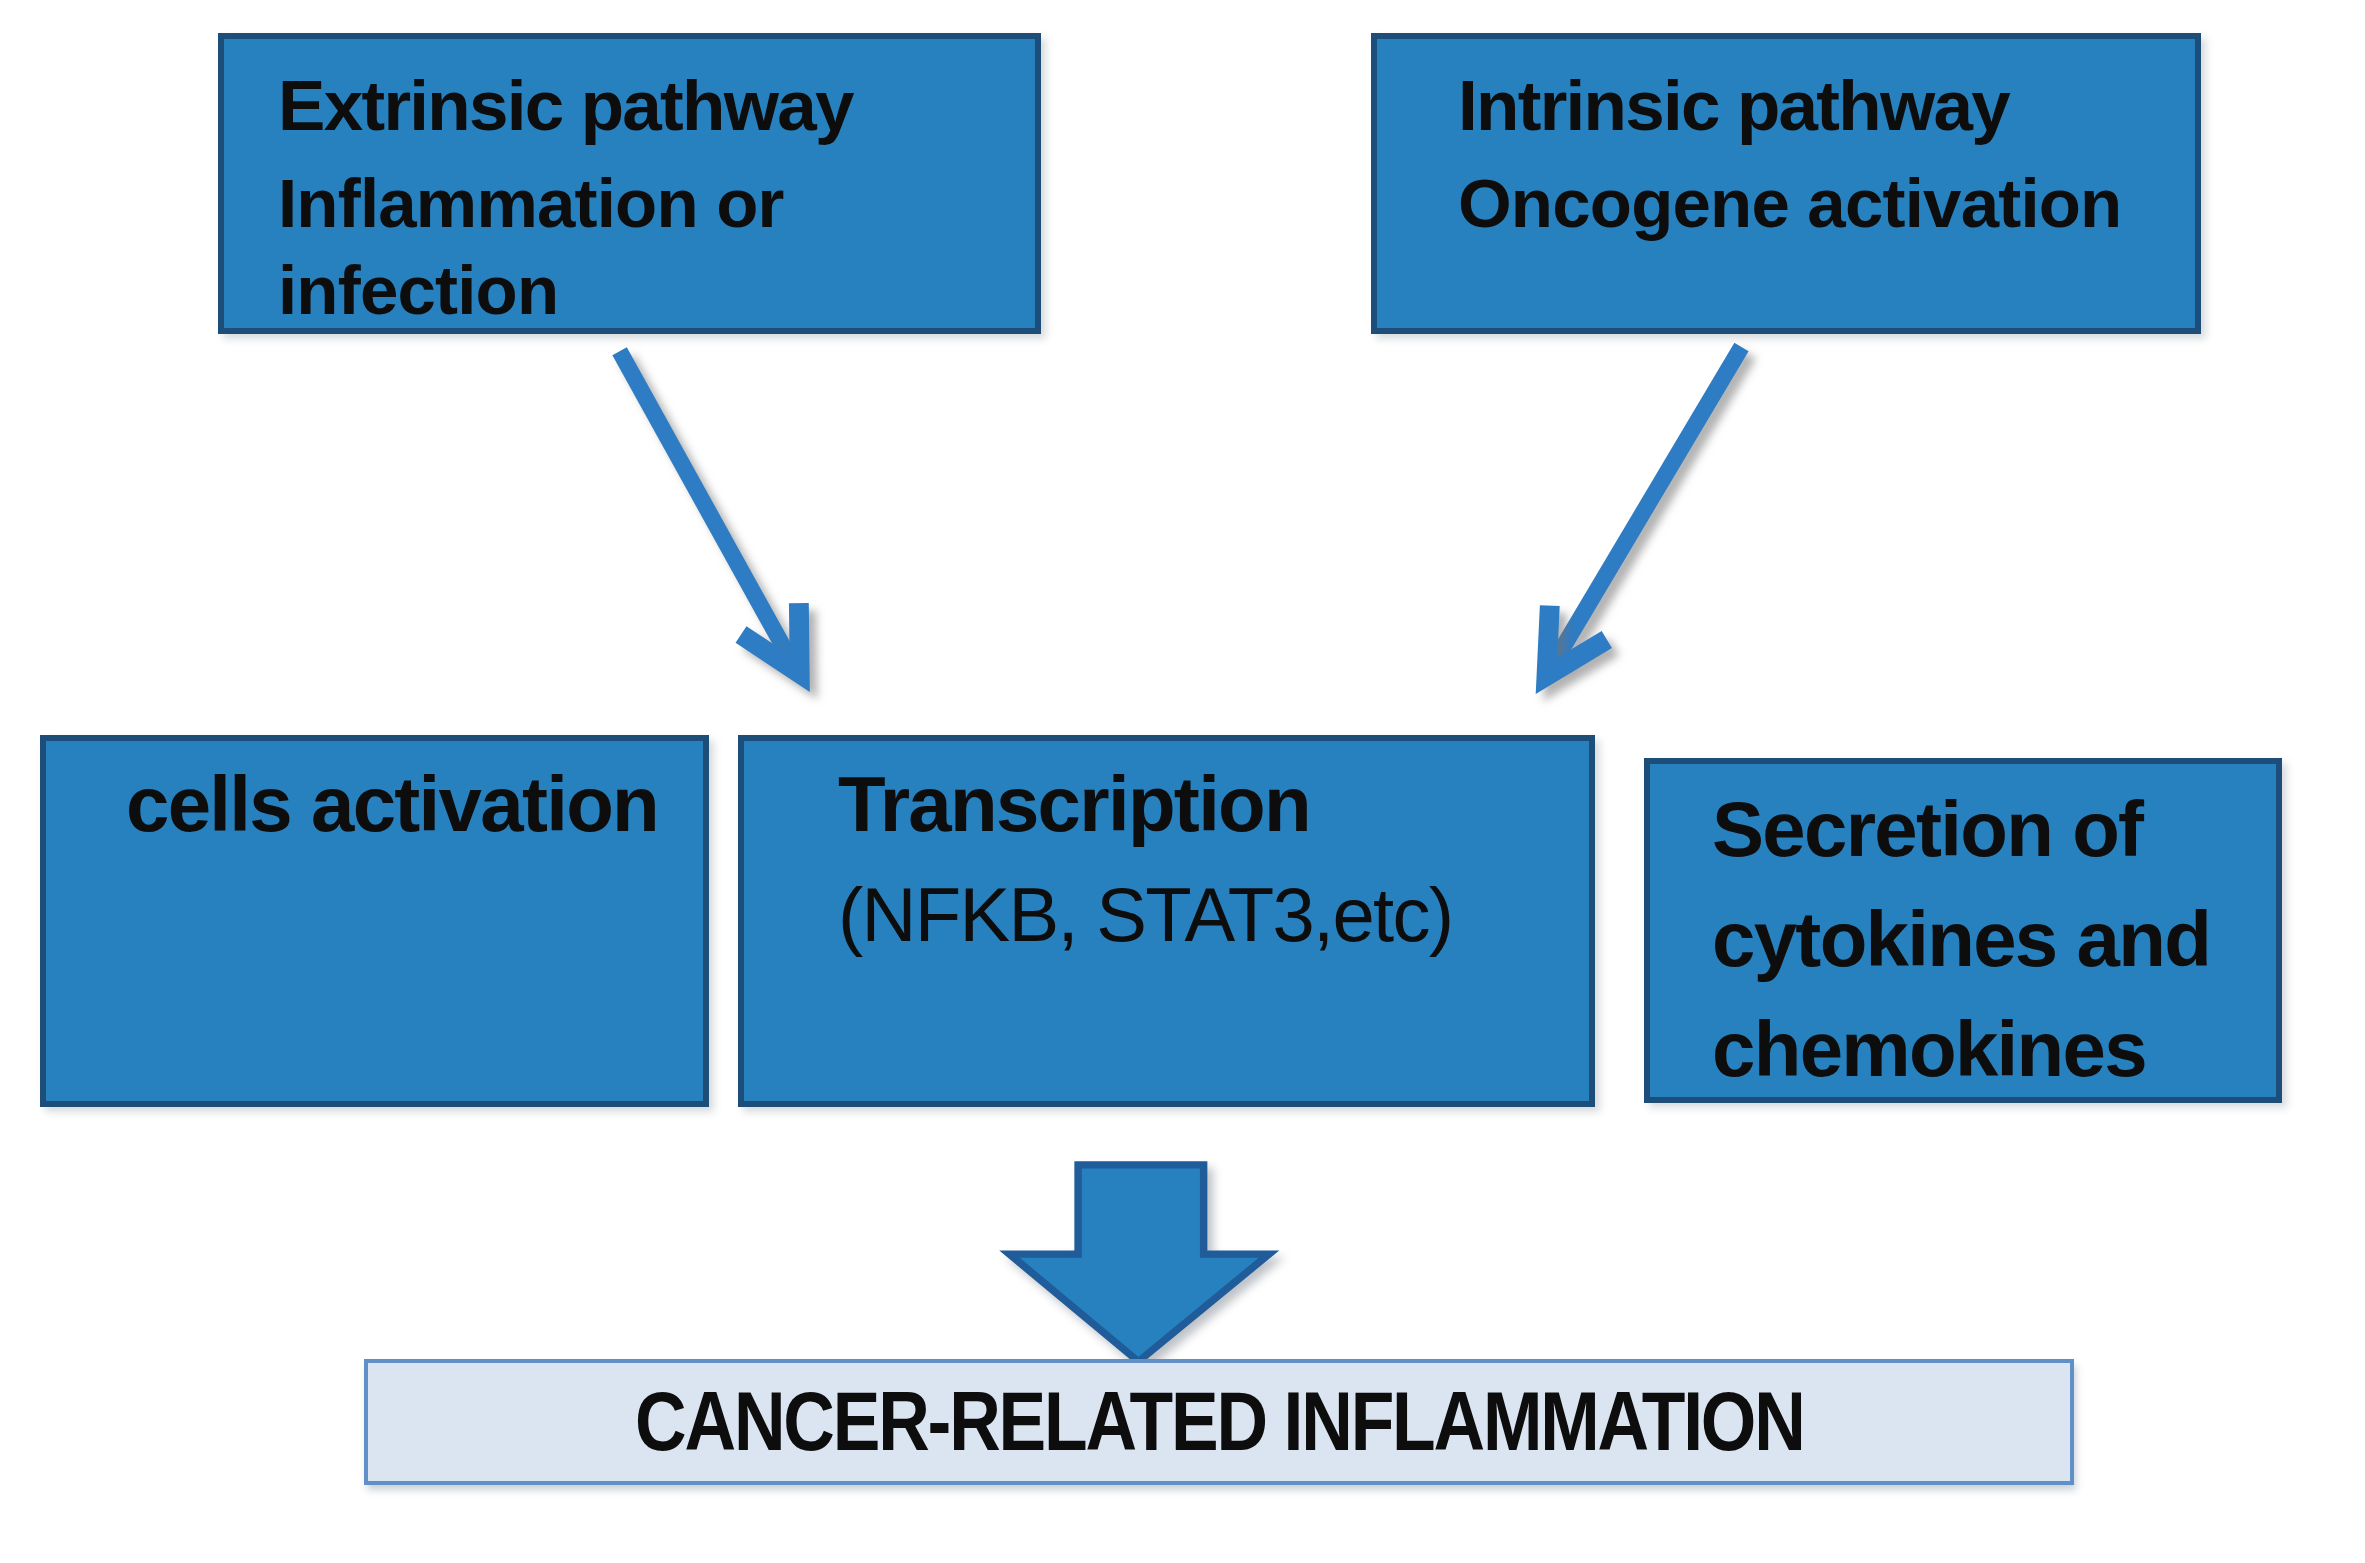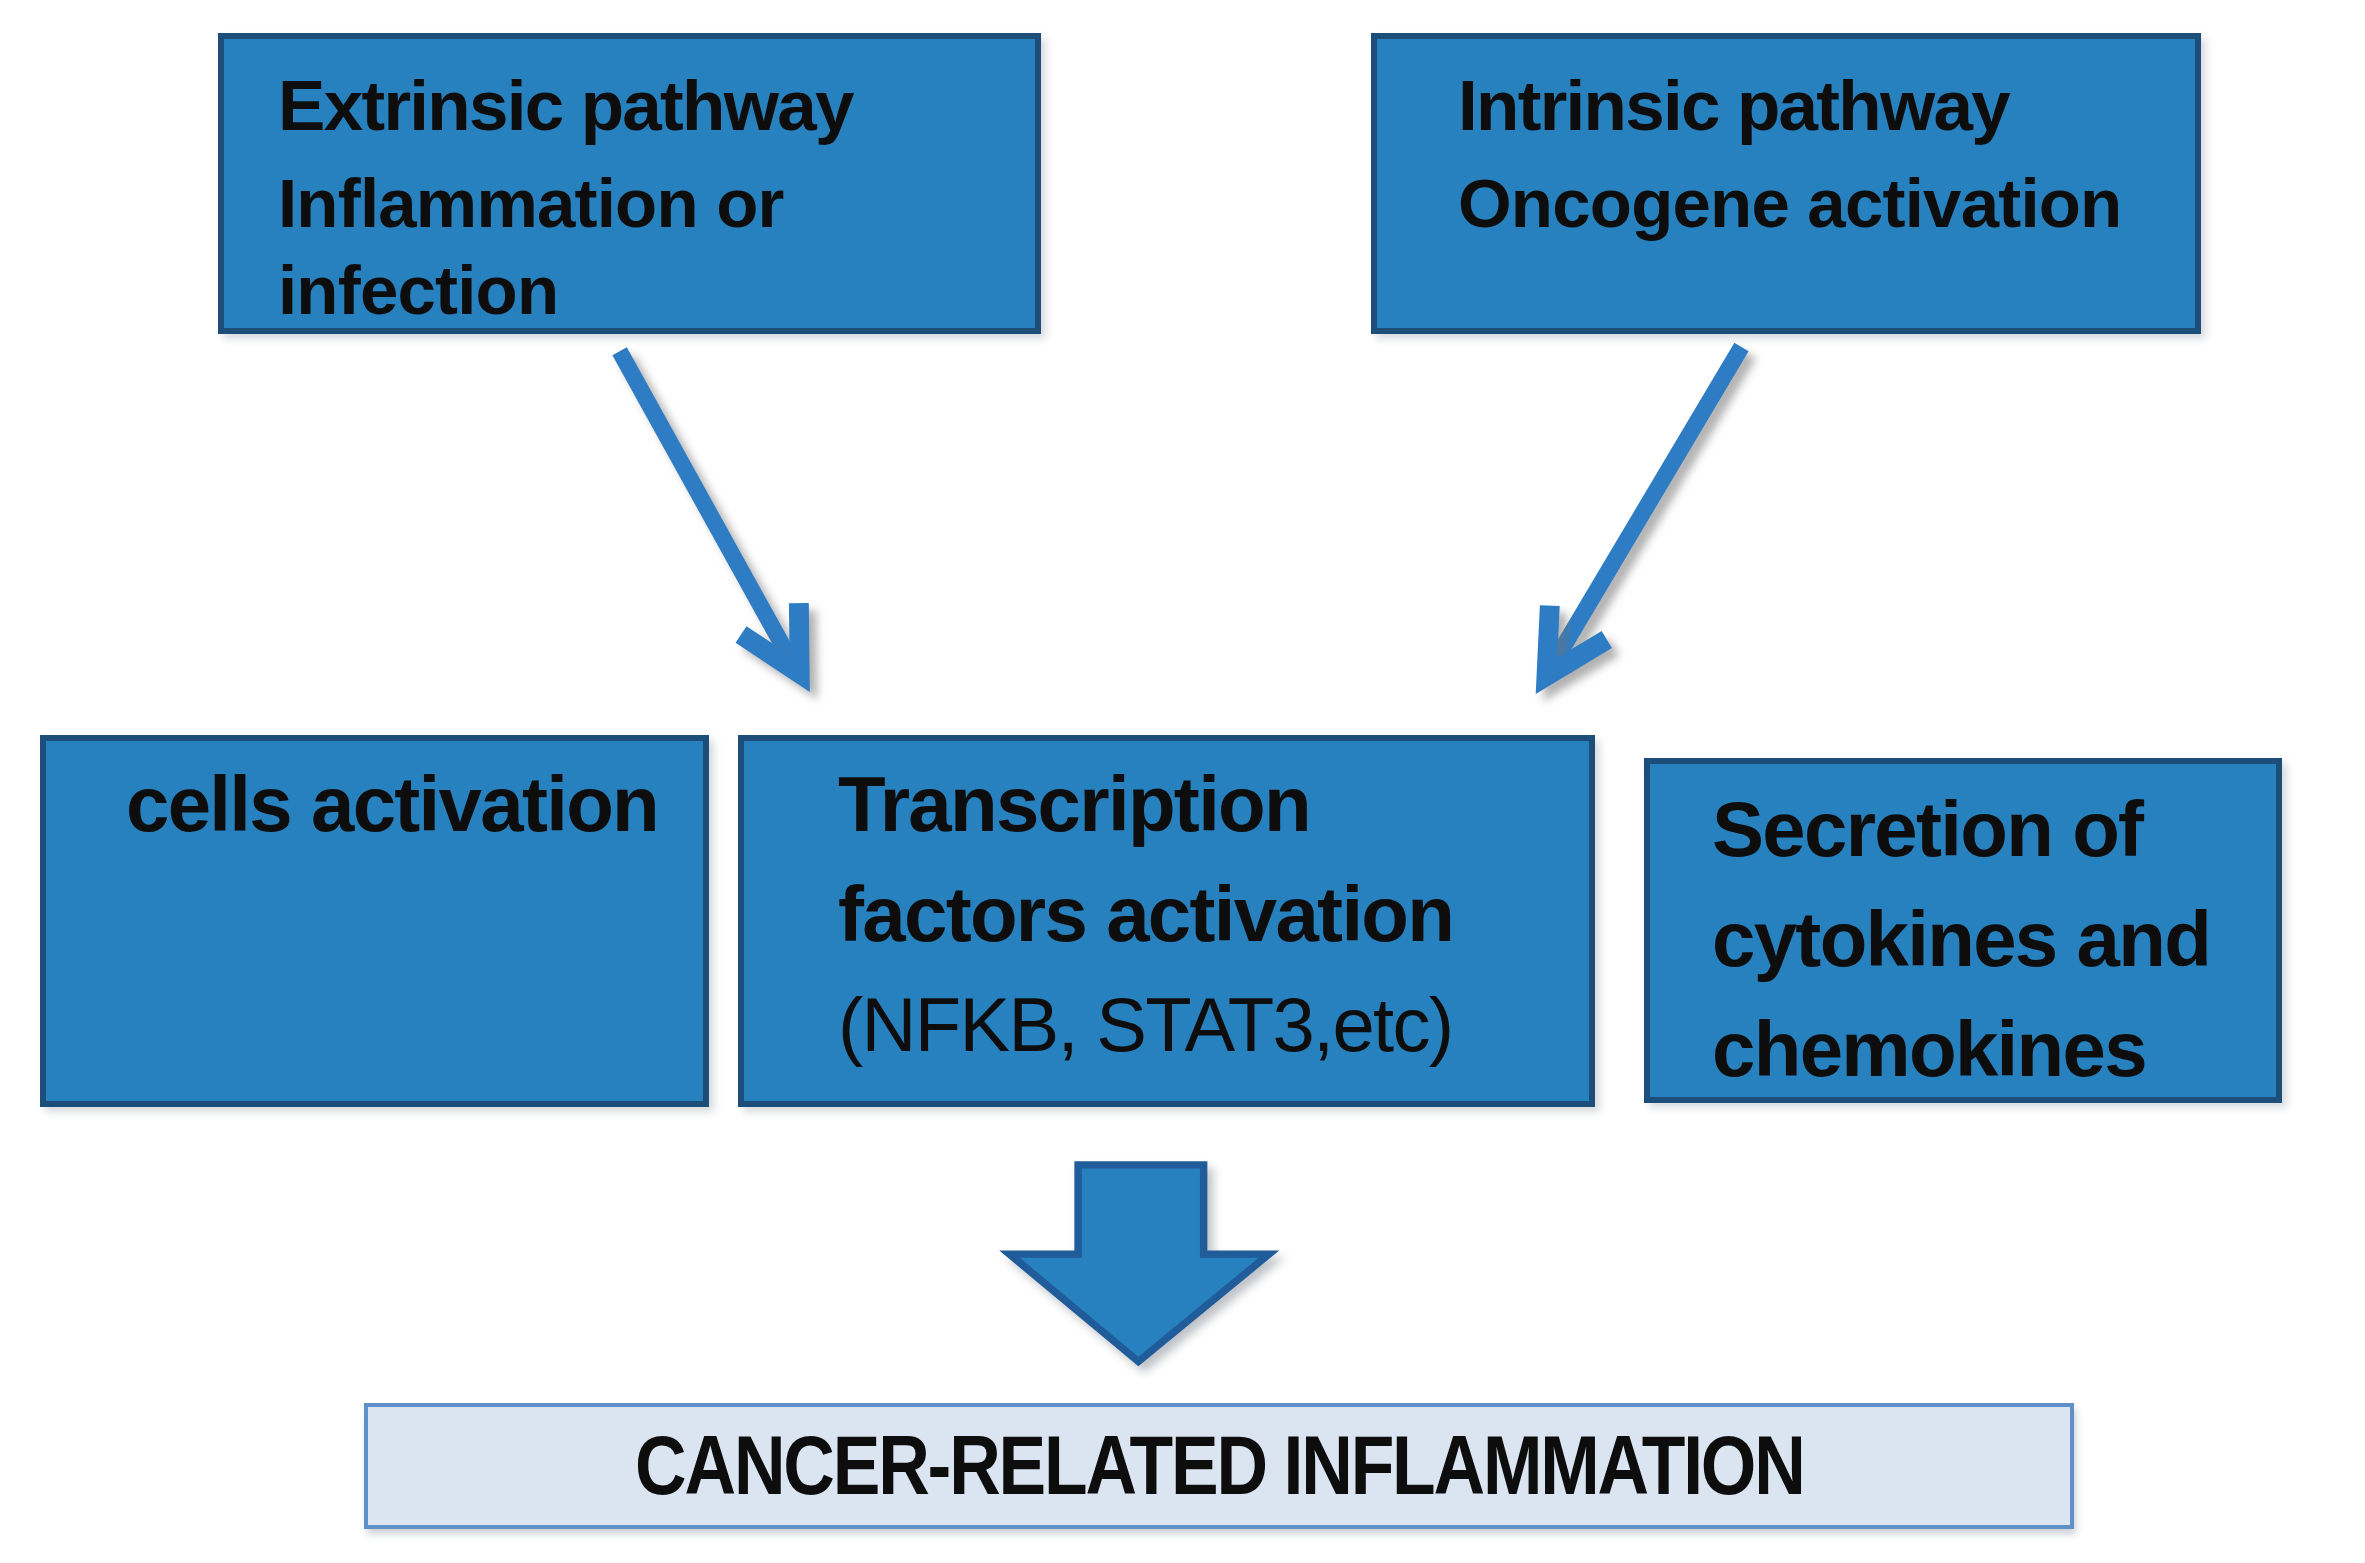--- a/index.html
+++ b/index.html
@@ -61,21 +61,21 @@
     font-weight: 400;
     letter-spacing: -1.7px;
     line-height: 99px;
   }
   #box-extrinsic     { left: 218px;  top: 33px;  width: 823px;  height: 301px; padding: 11.6px 13.2px 0 43px; }
   #box-intrinsic     { left: 1371px; top: 33px;  width: 830px; height: 301px; padding: 11.6px 13.2px 0 70px; }
   #box-inflammatory  { left: 40px;   top: 735px; width: 669px;  height: 372px; padding: 3.3px 8.3px 0 69px; }
   #box-transcription { left: 738px;  top: 735px; width: 857px; height: 372px; padding: 3.3px 8.3px 0 83px; }
   #box-secretion     { left: 1644px; top: 758px; width: 638px;  height: 345px; padding: 5px 8.3px 0 51px; }
   #box-result {
-    left: 364px; top: 1403px; width: 1710px; height: 126px;
+    left: 364px; top: 1359px; width: 1710px; height: 126px;
     background: var(--result-fill, #dbe5f1);
     border: 4.1px solid var(--result-border, #6090c8);
     box-shadow: 3.3px 5.8px 7.4px rgba(140,150,165,0.45);
     display: flex;
     align-items: center;
     justify-content: center;
   }
   .result-label {
     font-size: 83px;
     font-weight: 700;
@@ -112,21 +112,20 @@
     <p class="pathway-title">Intrinsic pathway</p>
     <p class="pathway-sub">Oncogene activation</p>
   </div>
 
   <div class="box" id="box-inflammatory">
     <p class="mid-line">cells activation</p>
   </div>
 
   <div class="box" id="box-transcription">
     <p class="mid-line">Transcription</p>
-    <p class="mid-line">factors activation</p>
     <p class="mid-sub">(NFKB, STAT3,etc)</p>
   </div>
 
   <div class="box" id="box-secretion">
     <p class="mid-line">Secretion of</p>
     <p class="mid-line">cytokines and</p>
     <p class="mid-line">chemokines</p>
   </div>
 
   <div class="box" id="box-result">

